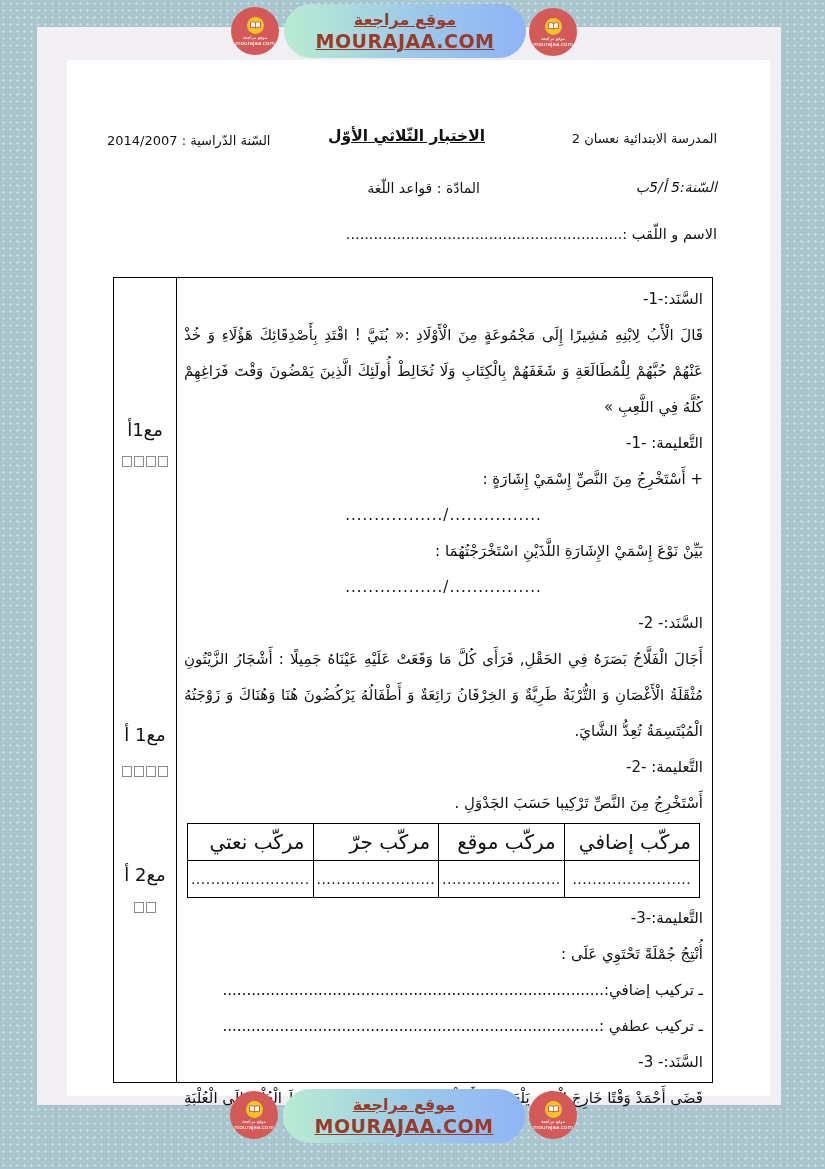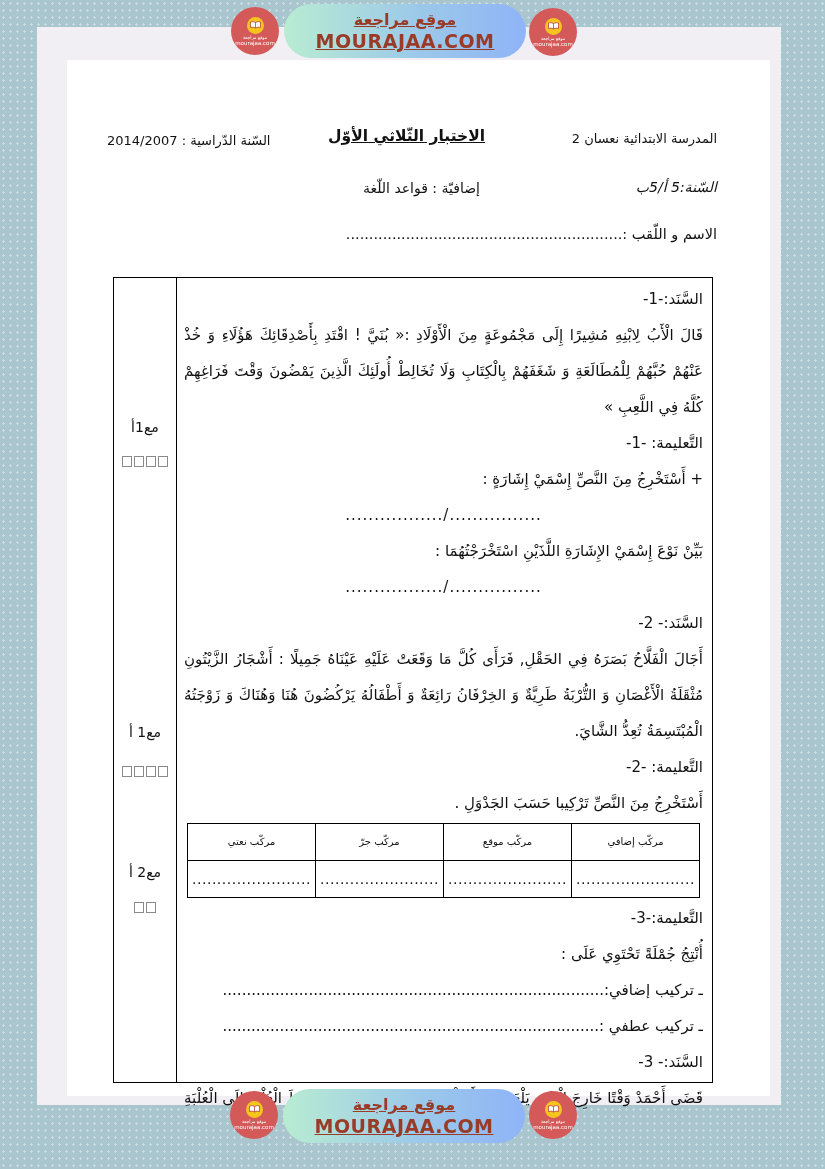--- a/index.html
+++ b/index.html
@@ -47,38 +47,38 @@
   .hdr-grade  { top:179px; right:108px; font-size:14px;font-style:italic; }
   .hdr-subject{ top:180px; right:345px; font-size:14px; }
   .hdr-name   { top:226px; right:108px; font-size:14.5px; }
 
   
   .exam-box {
     position:absolute; left:113px; top:277px; width:600px; height:806px;
     border:1.5px solid #000; background:#fff; display:flex; flex-direction:row;
   }
   .margin-col { width:63px; border-right:1.5px solid #000; position:relative; }
-  .m-label { position:absolute; width:100%; text-align:center; font-size:14px; direction:rtl; }
+  .m-label { position:absolute; width:100%; text-align:center; font-size:18px; direction:rtl; }
   .m-boxes { position:absolute; width:100%; display:flex; justify-content:center; gap:2px; }
   .cb { width:10px; height:11px; border:1px solid #8a8a8a; background:#fff; }
   .m1-label { top:141px; } .m1-boxes { top:178px; }
   .m2-label { top:446px; } .m2-boxes { top:488px; }
   .m3-label { top:586px; } .m3-boxes { top:624px; }
 
   .content {
     flex:1; direction:rtl; padding:3px 9px 0 7px;
     font-size:15px; line-height:36px;
   }
   .row { height:36px; overflow:hidden; white-space:nowrap; }
   .p3  { height:108px; overflow:hidden; text-align:justify; }
   .dots-pair { text-align:center; direction:ltr; letter-spacing:1px; }
 
   table.grid { width:calc(100% - 6px); margin:2px 3px; border-collapse:collapse; direction:rtl; }
   table.grid th, table.grid td { border:1.5px solid #000; font-weight:normal; }
-  table.grid th { height:31px; padding:0 8px; font-size:10px; }
+  table.grid th { height:31px; text-align:right; padding:0 8px; font-size:20px; }
   table.grid td { height:35px; text-align:center; font-size:14px; letter-spacing:.5px; }
 </style>
 </head>
 <body>
 
 <div class="outer-page">
   <div class="inner-page"></div>
 </div>
 
 <div class="badge" style="left:231px; top:7px;">
@@ -103,21 +103,21 @@
       </svg>
   </span>
   <span class="t1">موقع مراجعة</span>
   <span class="t2">mourajaa.com</span>
 </div>
 
 <div class="hdr hdr-school">المدرسة الابتدائية نعسان 2</div>
 <div class="hdr hdr-title">الاختبار الثّلاثي الأوّل</div>
 <div class="hdr hdr-year">السّنة الدّراسية : 2014/2007</div>
 <div class="hdr hdr-grade">السّنة:5 أ/5ب</div>
-<div class="hdr hdr-subject">إضافيّة : قواعد اللّغة</div>
+<div class="hdr hdr-subject">المادّة : قواعد اللّغة</div>
 <div class="hdr hdr-name">الاسم و اللّقب :............................................................</div>
 
 <div class="exam-box">
 
   <div class="margin-col">
     <div class="m-label m1-label">مع1أ</div>
     <div class="m-boxes m1-boxes">
       <span class="cb"></span>
         <span class="cb"></span>
         <span class="cb"></span>

